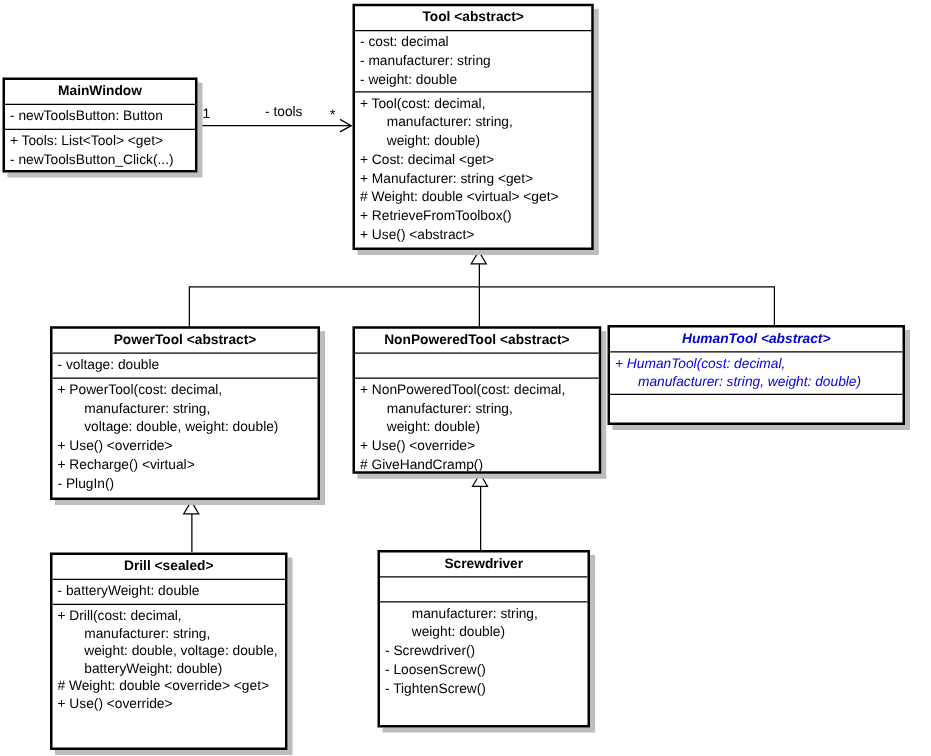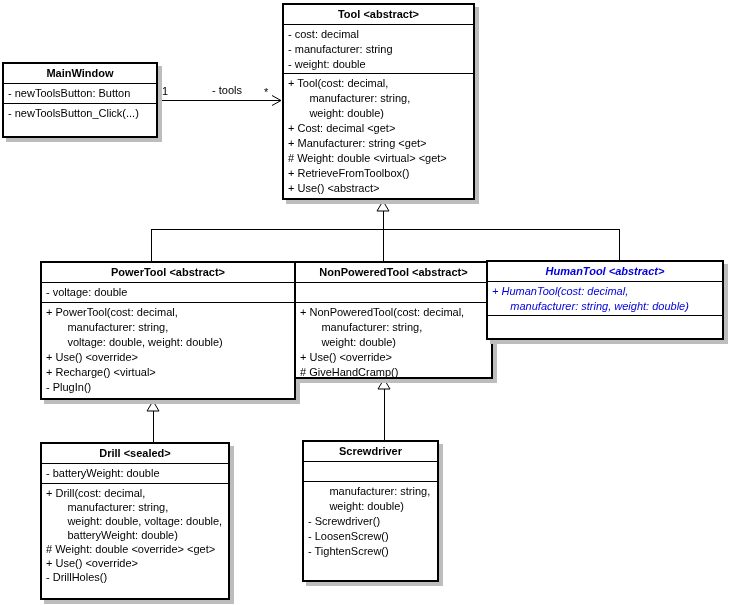--- a/index.html
+++ b/index.html
@@ -21,25 +21,25 @@
     white-space:nowrap;overflow:hidden;
   }
   .csec{flex:0 0 auto;border-bottom:1px solid #000;padding:2px 4px 1px 4px;min-height:16px;}
   .csec:last-child{border-bottom:none;flex:1 1 auto;}
   .mrow{white-space:pre;line-height:15px;overflow:hidden;}
   .tight .mrow{line-height:14px;}
 
   
   #box-tool          {left:282px;top:3px;  width:193px;height:197px;}
   #box-mainwindow    {left:2px;  top:62px; width:156px;height:76px;justify-content:center;}
-  #box-powertool     {left:40px; top:261px;width:256px;height:139px;}
-  #box-nonpoweredtool{left:282px;top:261px;width:199px;height:118px;margin-left:12px;}
+  #box-powertool     {left:40px; top:261px;width:216px;height:139px;}
+  #box-nonpoweredtool{left:282px;top:261px;width:199px;height:118px;}
   #box-humantool     {left:486px;top:260px;width:238px;height:80px;}
   #box-drill         {left:40px; top:442px;width:190px;height:158px;}
-  #box-screwdriver   {left:302px;top:440px;width:137px;height:142px;}
+  #box-screwdriver   {left:302px;top:440px;width:170px;height:142px;}
 
   #box-humantool{color:var(--accent,#0000dd);font-style:italic;}
 
   .edge-label{position:absolute;line-height:13px;white-space:nowrap;}
   #lbl-mult-1   {left:162px;top:85px;}
   #lbl-role     {left:196px;top:84px;width:62px;text-align:center;}
   #lbl-mult-star{left:264px;top:86px;}
 </style>
 </head>
 <body>
@@ -94,20 +94,21 @@
         <div class="mrow">+ Use() &lt;abstract&gt;</div>
       </div>
   </div>
 
   <div class="cbox" id="box-mainwindow">
     <div class="chead">MainWindow</div>
     <div class="csec">
         <div class="mrow">- newToolsButton: Button</div>
       </div>
     <div class="csec">
+        <div class="mrow">+ Tools: List&lt;Tool&gt; &lt;get&gt;</div>
         <div class="mrow">- newToolsButton_Click(...)</div>
       </div>
   </div>
 
   <div class="cbox" id="box-powertool">
     <div class="chead">PowerTool &lt;abstract&gt;</div>
     <div class="csec">
         <div class="mrow">- voltage: double</div>
       </div>
     <div class="csec">
@@ -146,21 +147,20 @@
     <div class="csec">
         <div class="mrow">- batteryWeight: double</div>
       </div>
     <div class="csec">
         <div class="mrow">+ Drill(cost: decimal,</div>
         <div class="mrow">       manufacturer: string,</div>
         <div class="mrow">       weight: double, voltage: double,</div>
         <div class="mrow">       batteryWeight: double)</div>
         <div class="mrow"># Weight: double &lt;override&gt; &lt;get&gt;</div>
         <div class="mrow">+ Use() &lt;override&gt;</div>
-        <div class="mrow">- DrillHoles()</div>
       </div>
   </div>
 
   <div class="cbox" id="box-screwdriver">
     <div class="chead">Screwdriver</div>
     <div class="csec"></div>
     <div class="csec">
         <div class="mrow">       manufacturer: string,</div>
         <div class="mrow">       weight: double)</div>
         <div class="mrow">- Screwdriver()</div>

